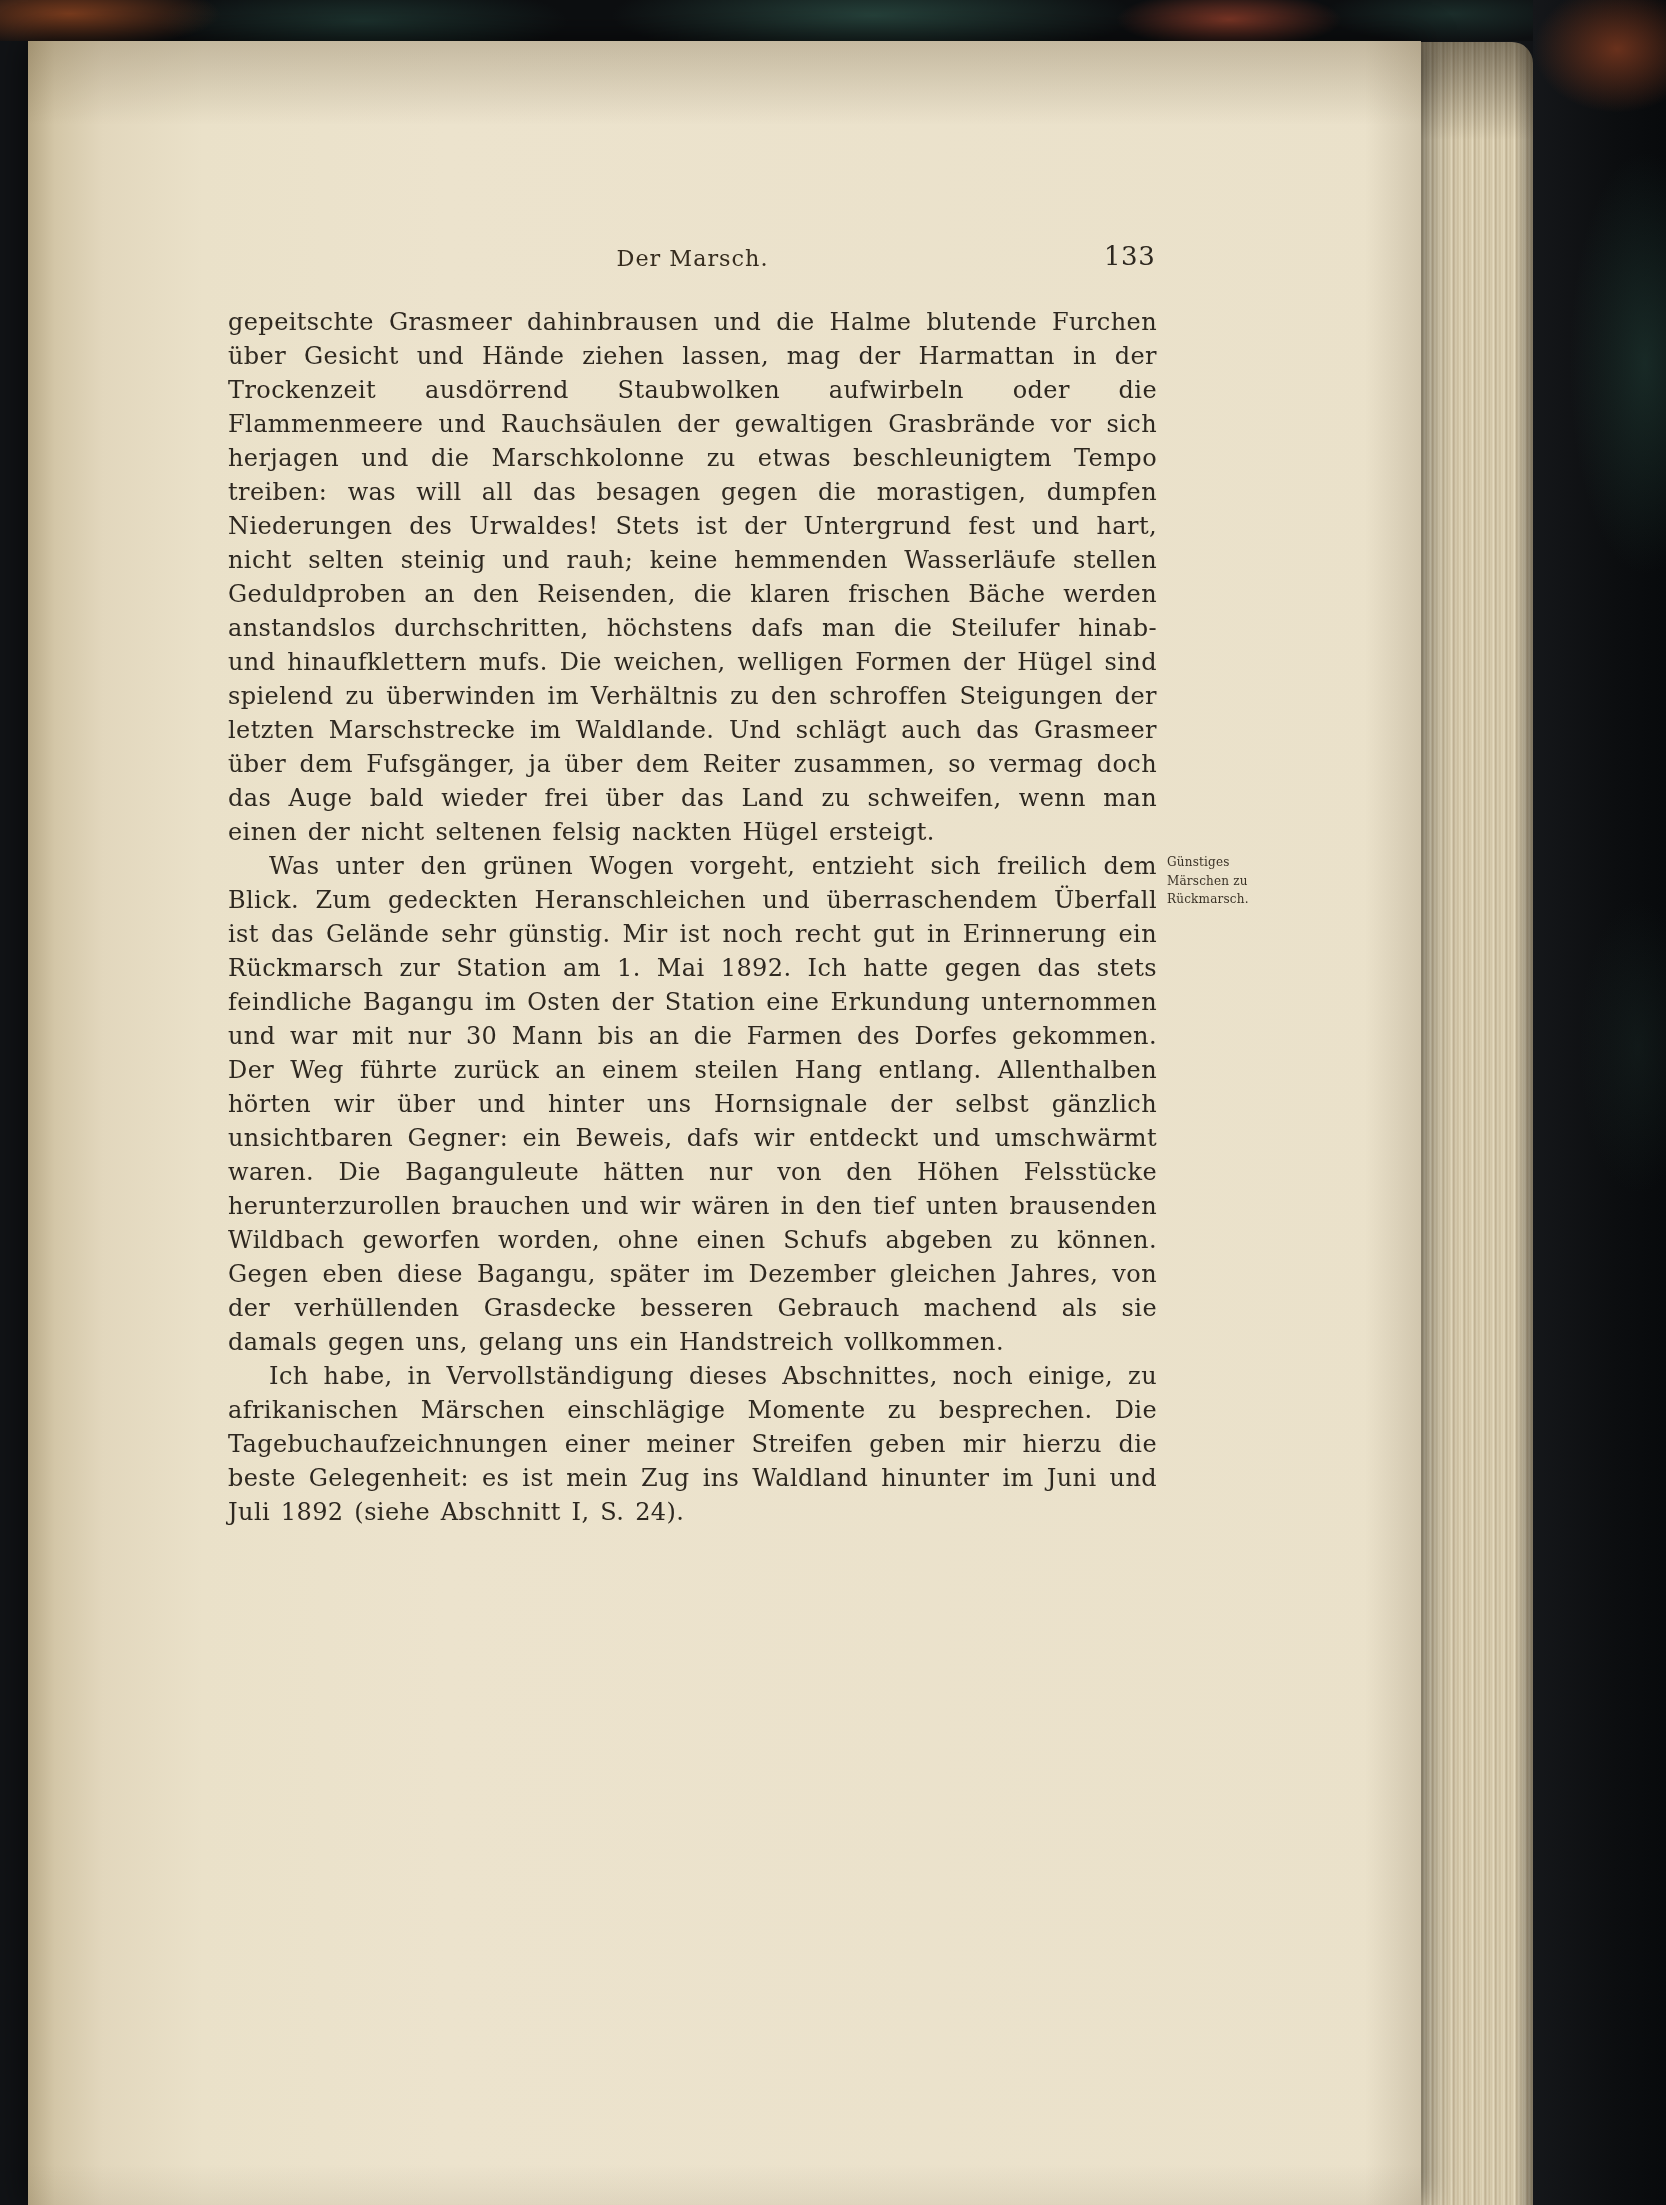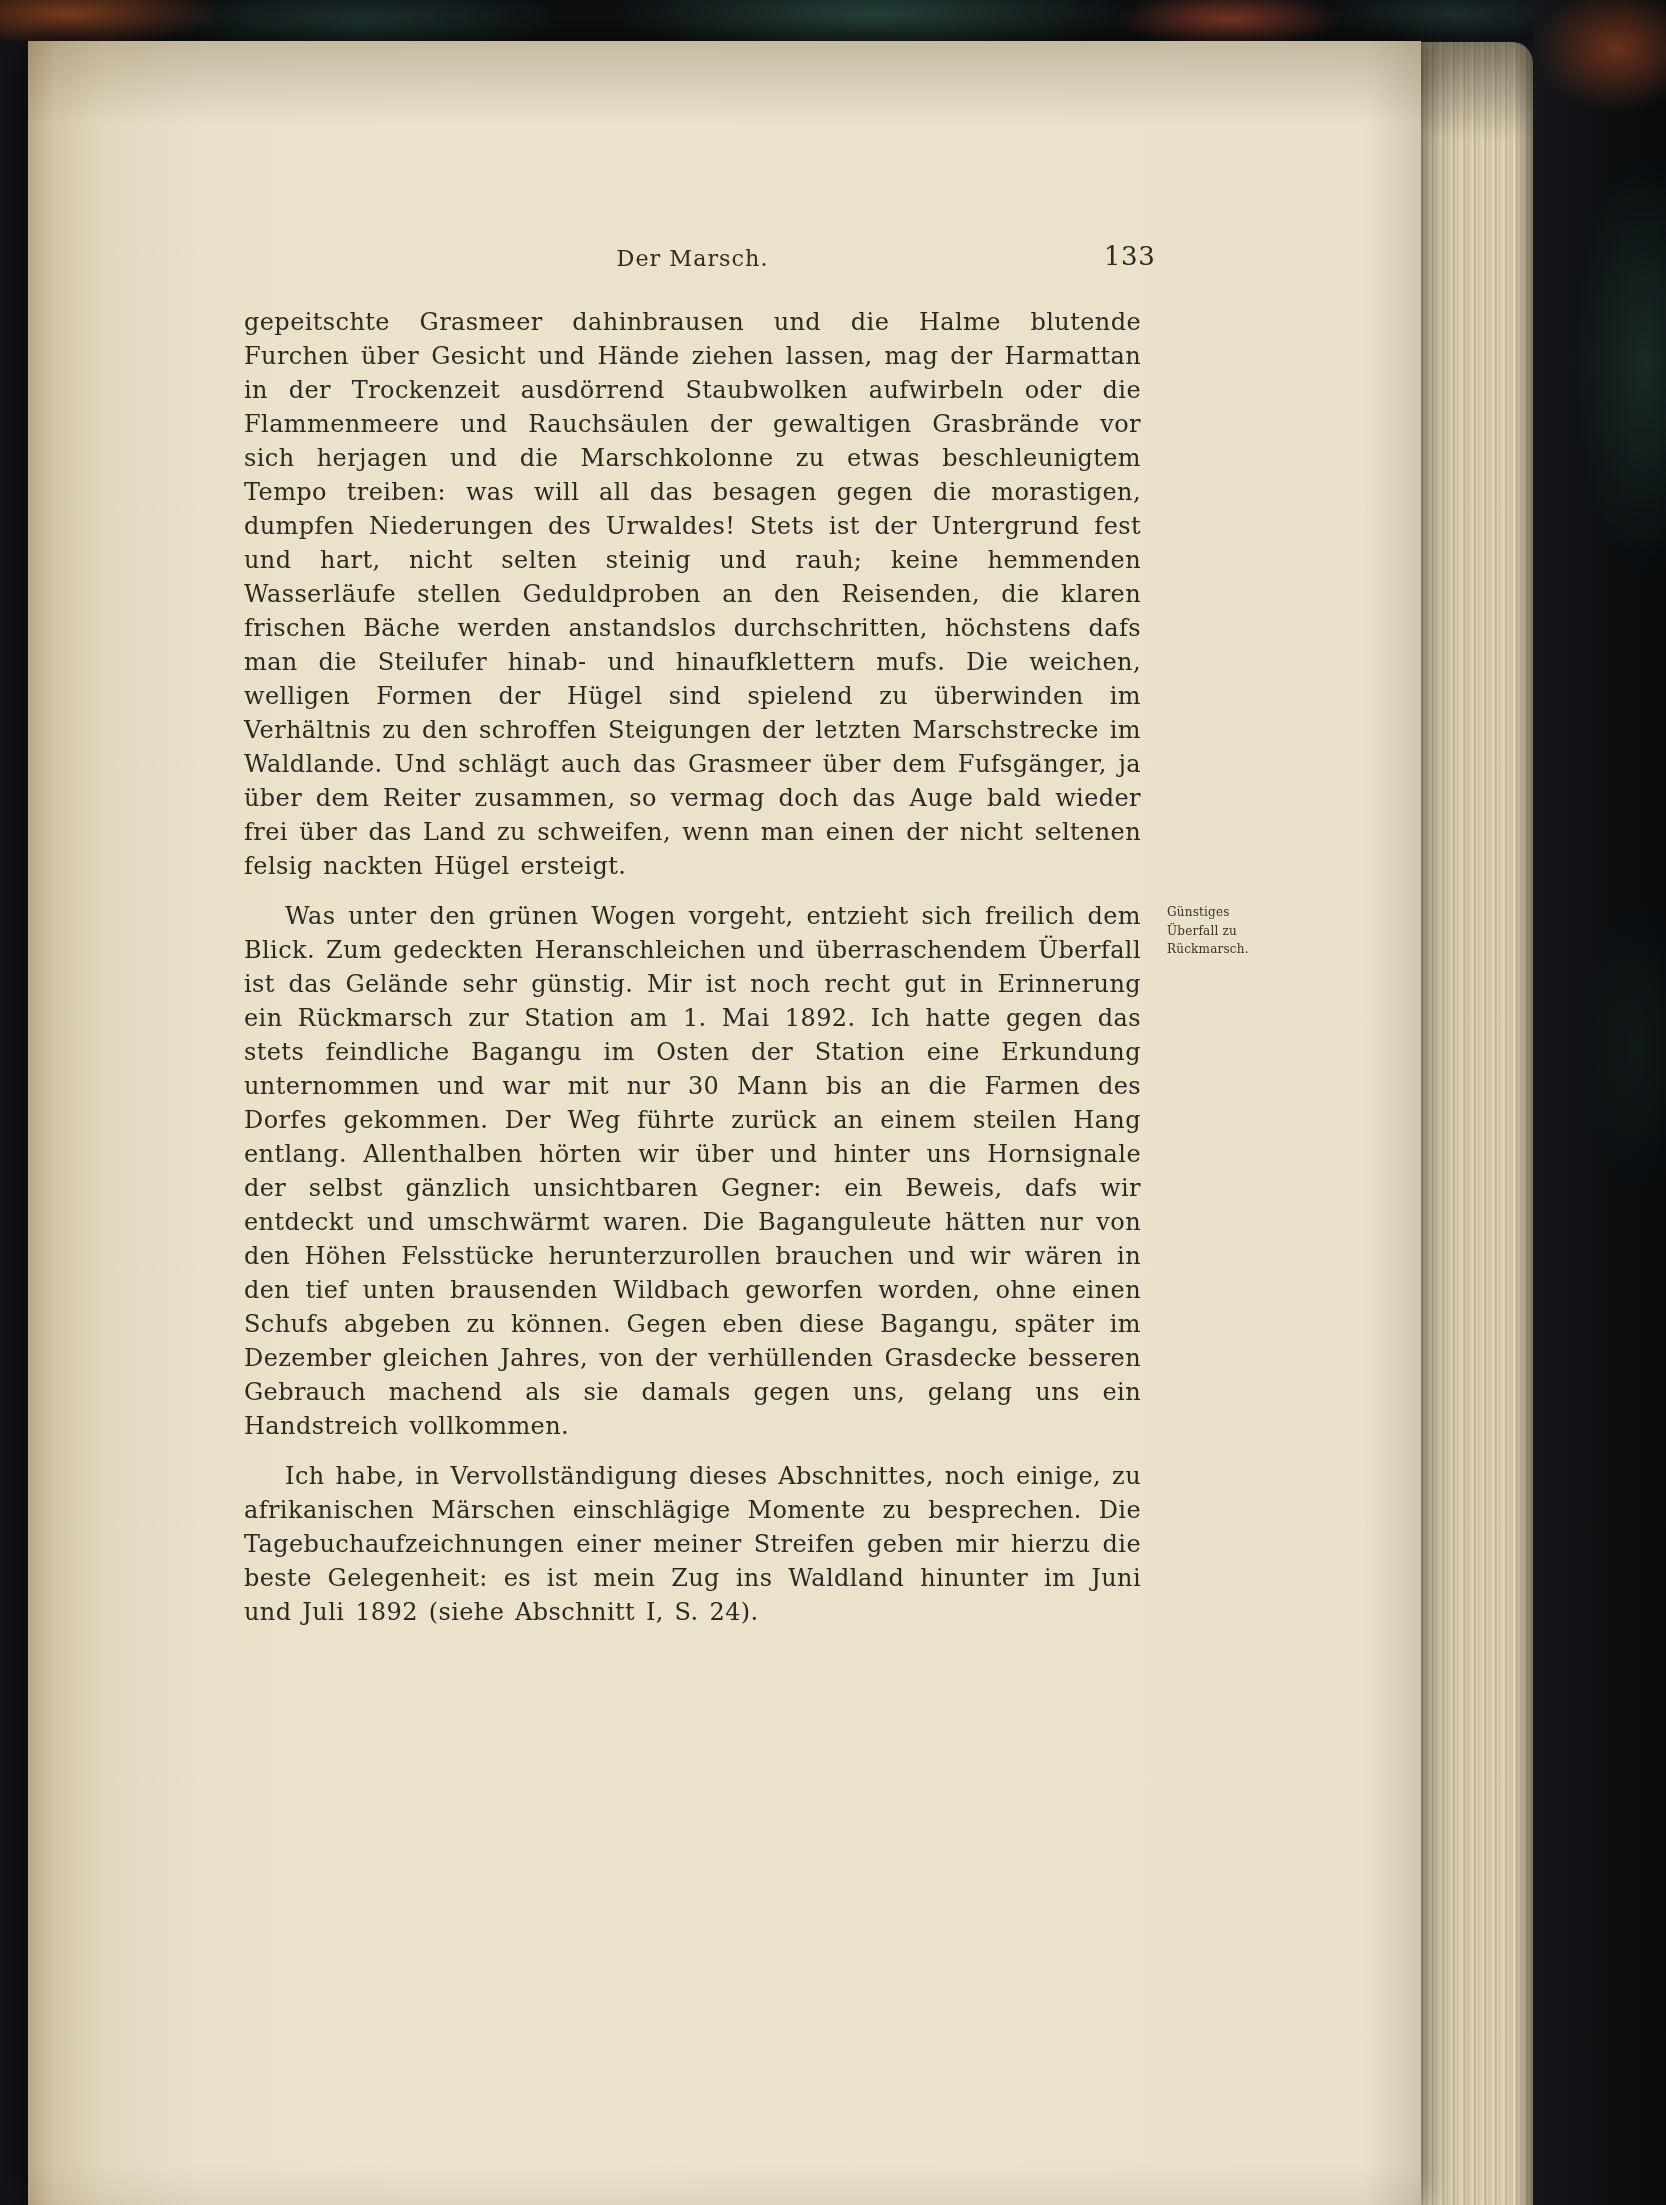--- a/index.html
+++ b/index.html
@@ -66,21 +66,21 @@
     position: absolute; left: 50%; transform: translateX(-50%);
     font-size: 22.3px; letter-spacing: 1px; color: #362c1e; white-space: nowrap;
   }
   .page-number {
     position: absolute; right: 1.4px; top: -4.2px;
     font-size: 26px; color: #2e2820; letter-spacing: 0.7px;
   }
 
   .body-text { font-size: 24px; line-height: 34px; }
   p.para {
-    margin: 16px;
+    margin: 0;
     text-align: justify;
     word-spacing: 2.8px;
     letter-spacing: 0.4px;
     color: #2e2820;
   }
   p.indent { text-indent: 41px; }
 
   .para-wrap { position: relative; }
   .margin-note {
     position: absolute; left: 939px; top: 4.2px; width: 126px;
@@ -105,21 +105,21 @@
     </div>
 
     <div class="body-text">
 
       <p class="para">gepeitschte Grasmeer dahinbrausen und die Halme blutende Furchen über Gesicht und Hände ziehen lassen, mag der Harmattan in der Trockenzeit ausdörrend Staubwolken aufwirbeln oder die Flammenmeere und Rauchsäulen der gewaltigen Grasbrände vor sich herjagen und die Marschkolonne zu etwas beschleunigtem Tempo treiben: was will all das besagen gegen die morastigen, dumpfen Niederungen des Urwaldes! Stets ist der Untergrund fest und hart, nicht selten steinig und rauh; keine hemmenden Wasserläufe stellen Geduldproben an den Reisenden, die klaren frischen Bäche werden anstandslos durchschritten, höchstens dafs man die Steilufer hinab- und hinaufklettern mufs. Die weichen, welligen Formen der Hügel sind spielend zu überwinden im Verhältnis zu den schroffen Steigungen der letzten Marschstrecke im Waldlande. Und schlägt auch das Grasmeer über dem Fufsgänger, ja über dem Reiter zusammen, so vermag doch das Auge bald wieder frei über das Land zu schweifen, wenn man einen der nicht seltenen felsig nackten Hügel ersteigt.</p>
 
       <div class="para-wrap">
         <p class="para indent">Was unter den grünen Wogen vorgeht, entzieht sich freilich dem Blick. Zum gedeckten Heranschleichen und überraschendem Überfall ist das Gelände sehr günstig. Mir ist noch recht gut in Erinnerung ein Rückmarsch zur Station am 1. Mai 1892. Ich hatte gegen das stets feindliche Bagangu im Osten der Station eine Erkundung unternommen und war mit nur 30 Mann bis an die Farmen des Dorfes gekommen. Der Weg führte zurück an einem steilen Hang entlang. Allenthalben hörten wir über und hinter uns Hornsignale der selbst gänzlich unsichtbaren Gegner: ein Beweis, dafs wir entdeckt und umschwärmt waren. Die Baganguleute hätten nur von den Höhen Felsstücke herunterzurollen brauchen und wir wären in den tief unten brausenden Wildbach geworfen worden, ohne einen Schufs abgeben zu können. Gegen eben diese Bagangu, später im Dezember gleichen Jahres, von der verhüllenden Grasdecke besseren Gebrauch machend als sie damals gegen uns, gelang uns ein Handstreich vollkommen.</p>
         <div class="margin-note">
           <span>Günstiges</span>
-          <span>Überfall zu</span>
+          <span>Märschen zu</span>
           <span>Rückmarsch.</span>
         </div>
       </div>
 
 
       <p class="para indent">Ich habe, in Vervollständigung dieses Abschnittes, noch einige, zu afrikanischen Märschen einschlägige Momente zu besprechen. Die Tagebuchaufzeichnungen einer meiner Streifen geben mir hierzu die beste Gelegenheit: es ist mein Zug ins Waldland hinunter im Juni und Juli 1892 (siehe Abschnitt I, S. 24).</p>
 
 
     </div>
   </div>

